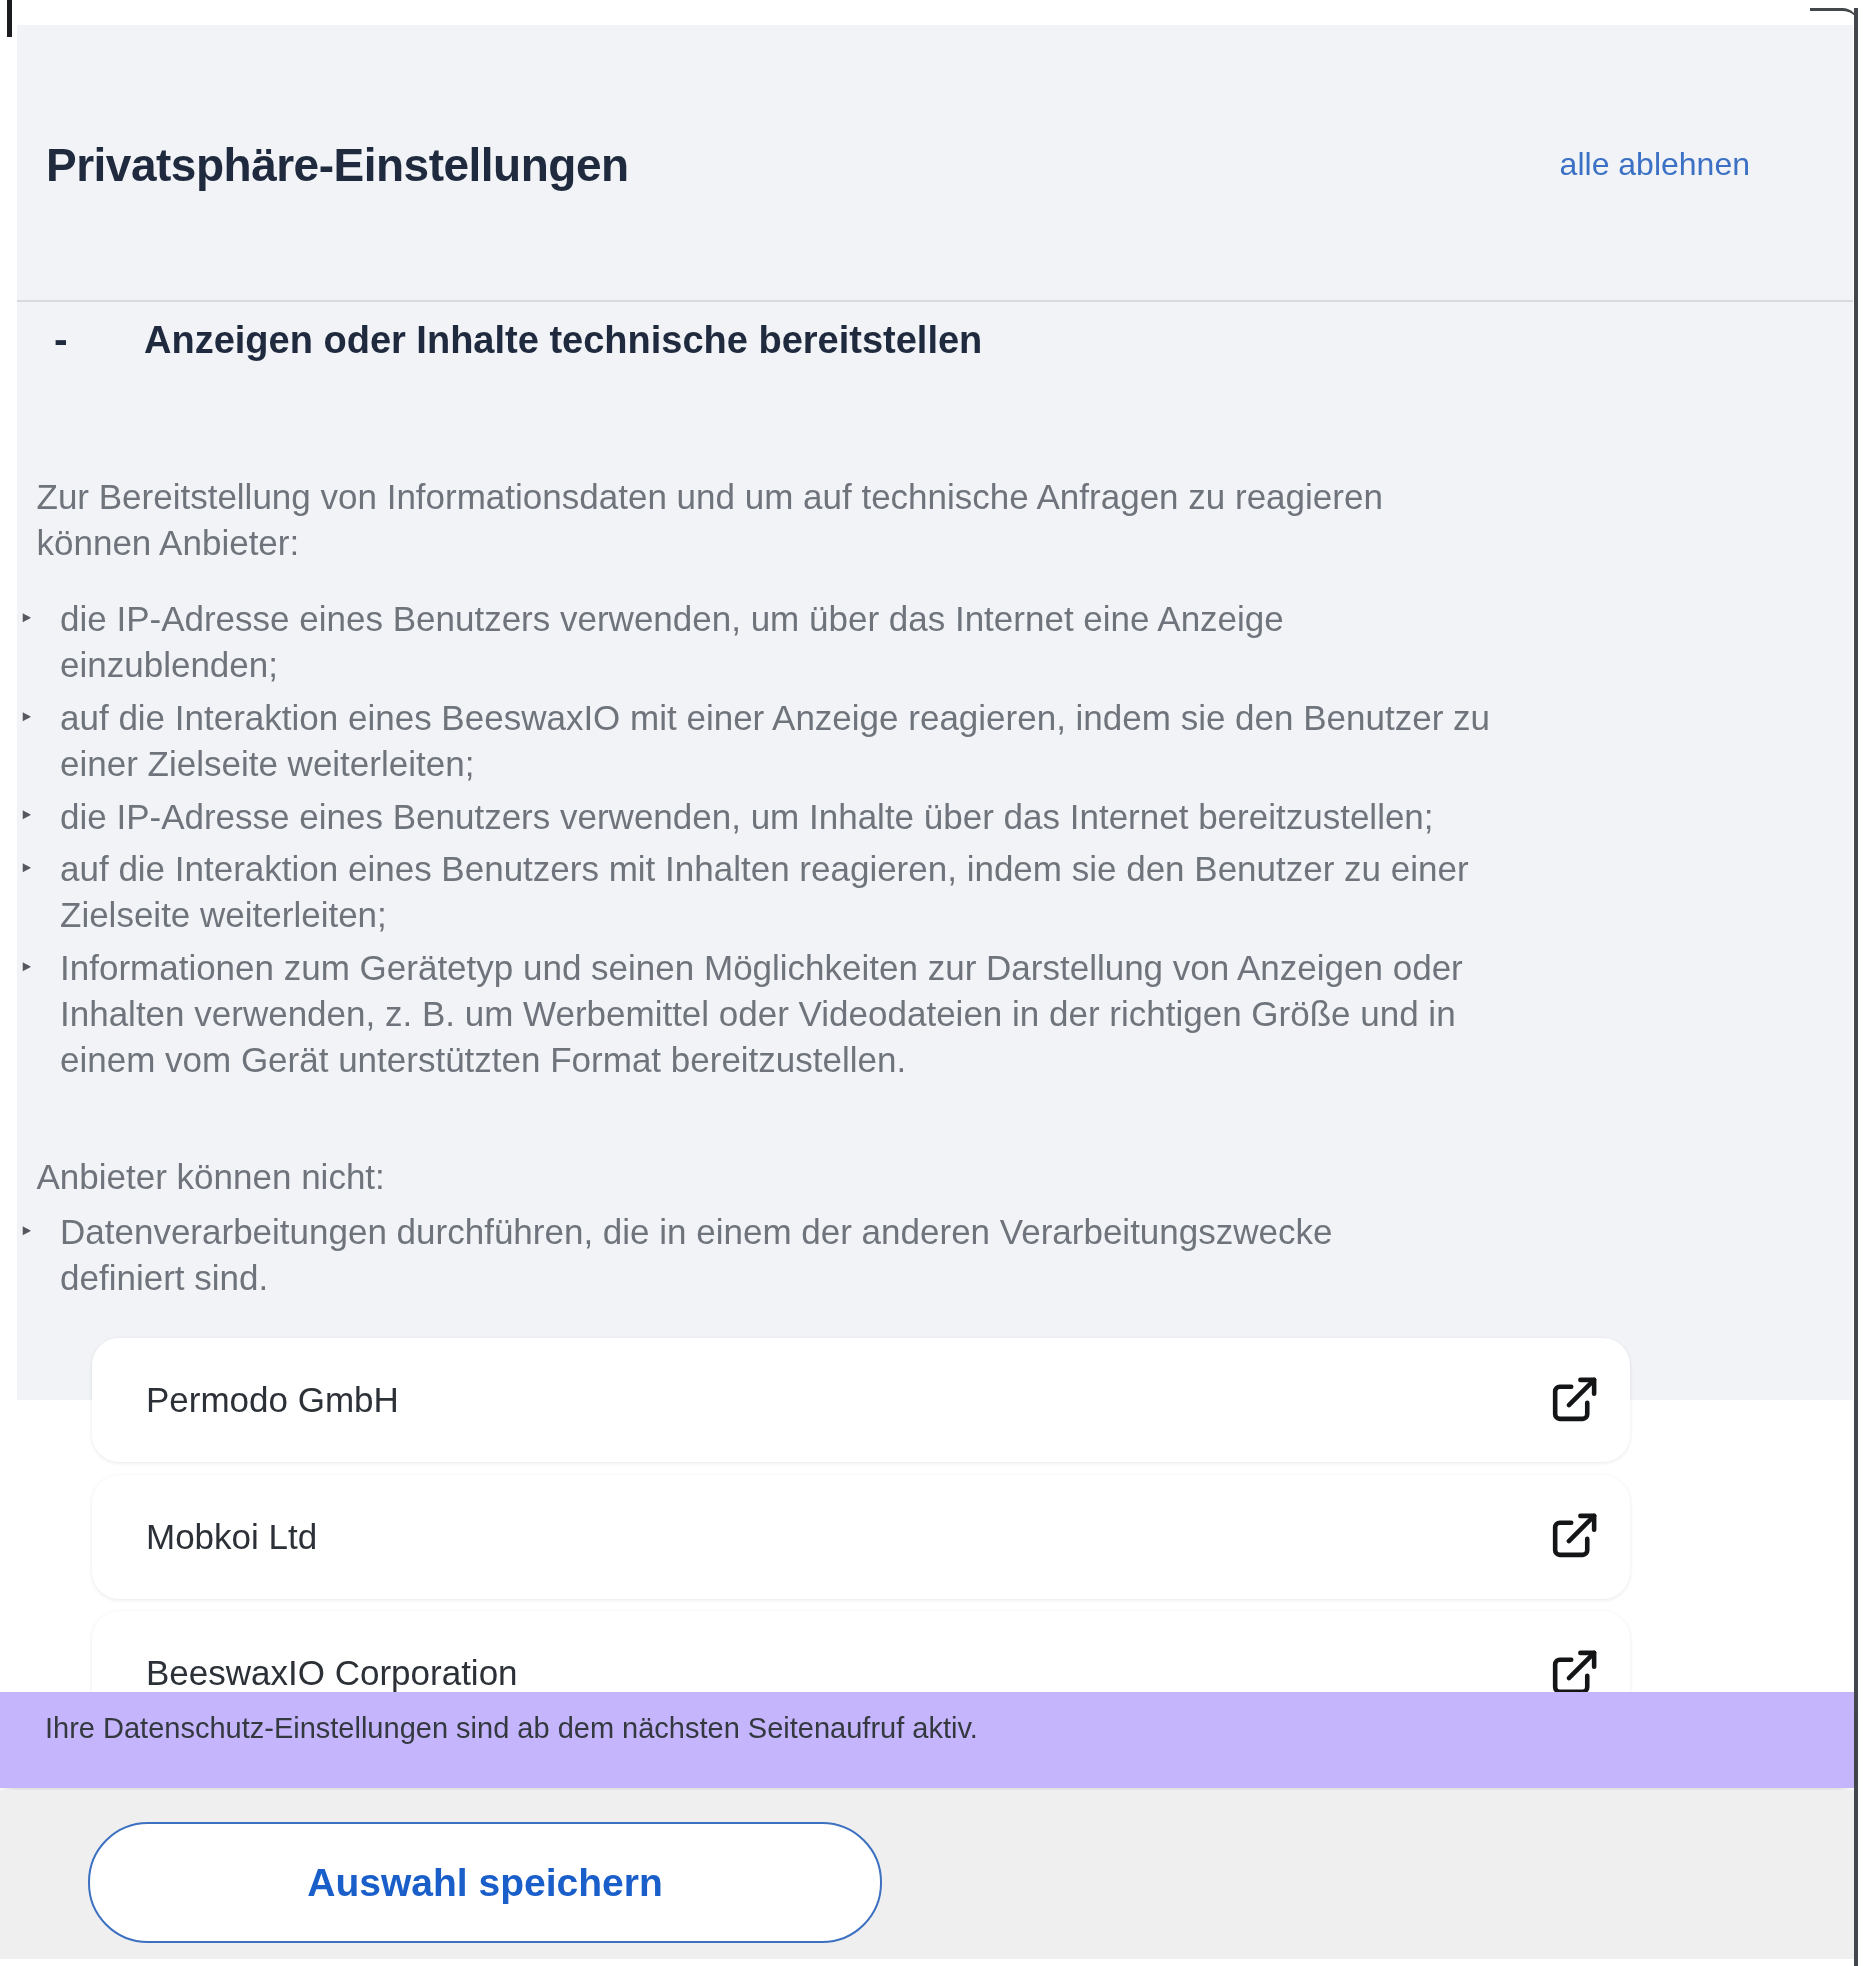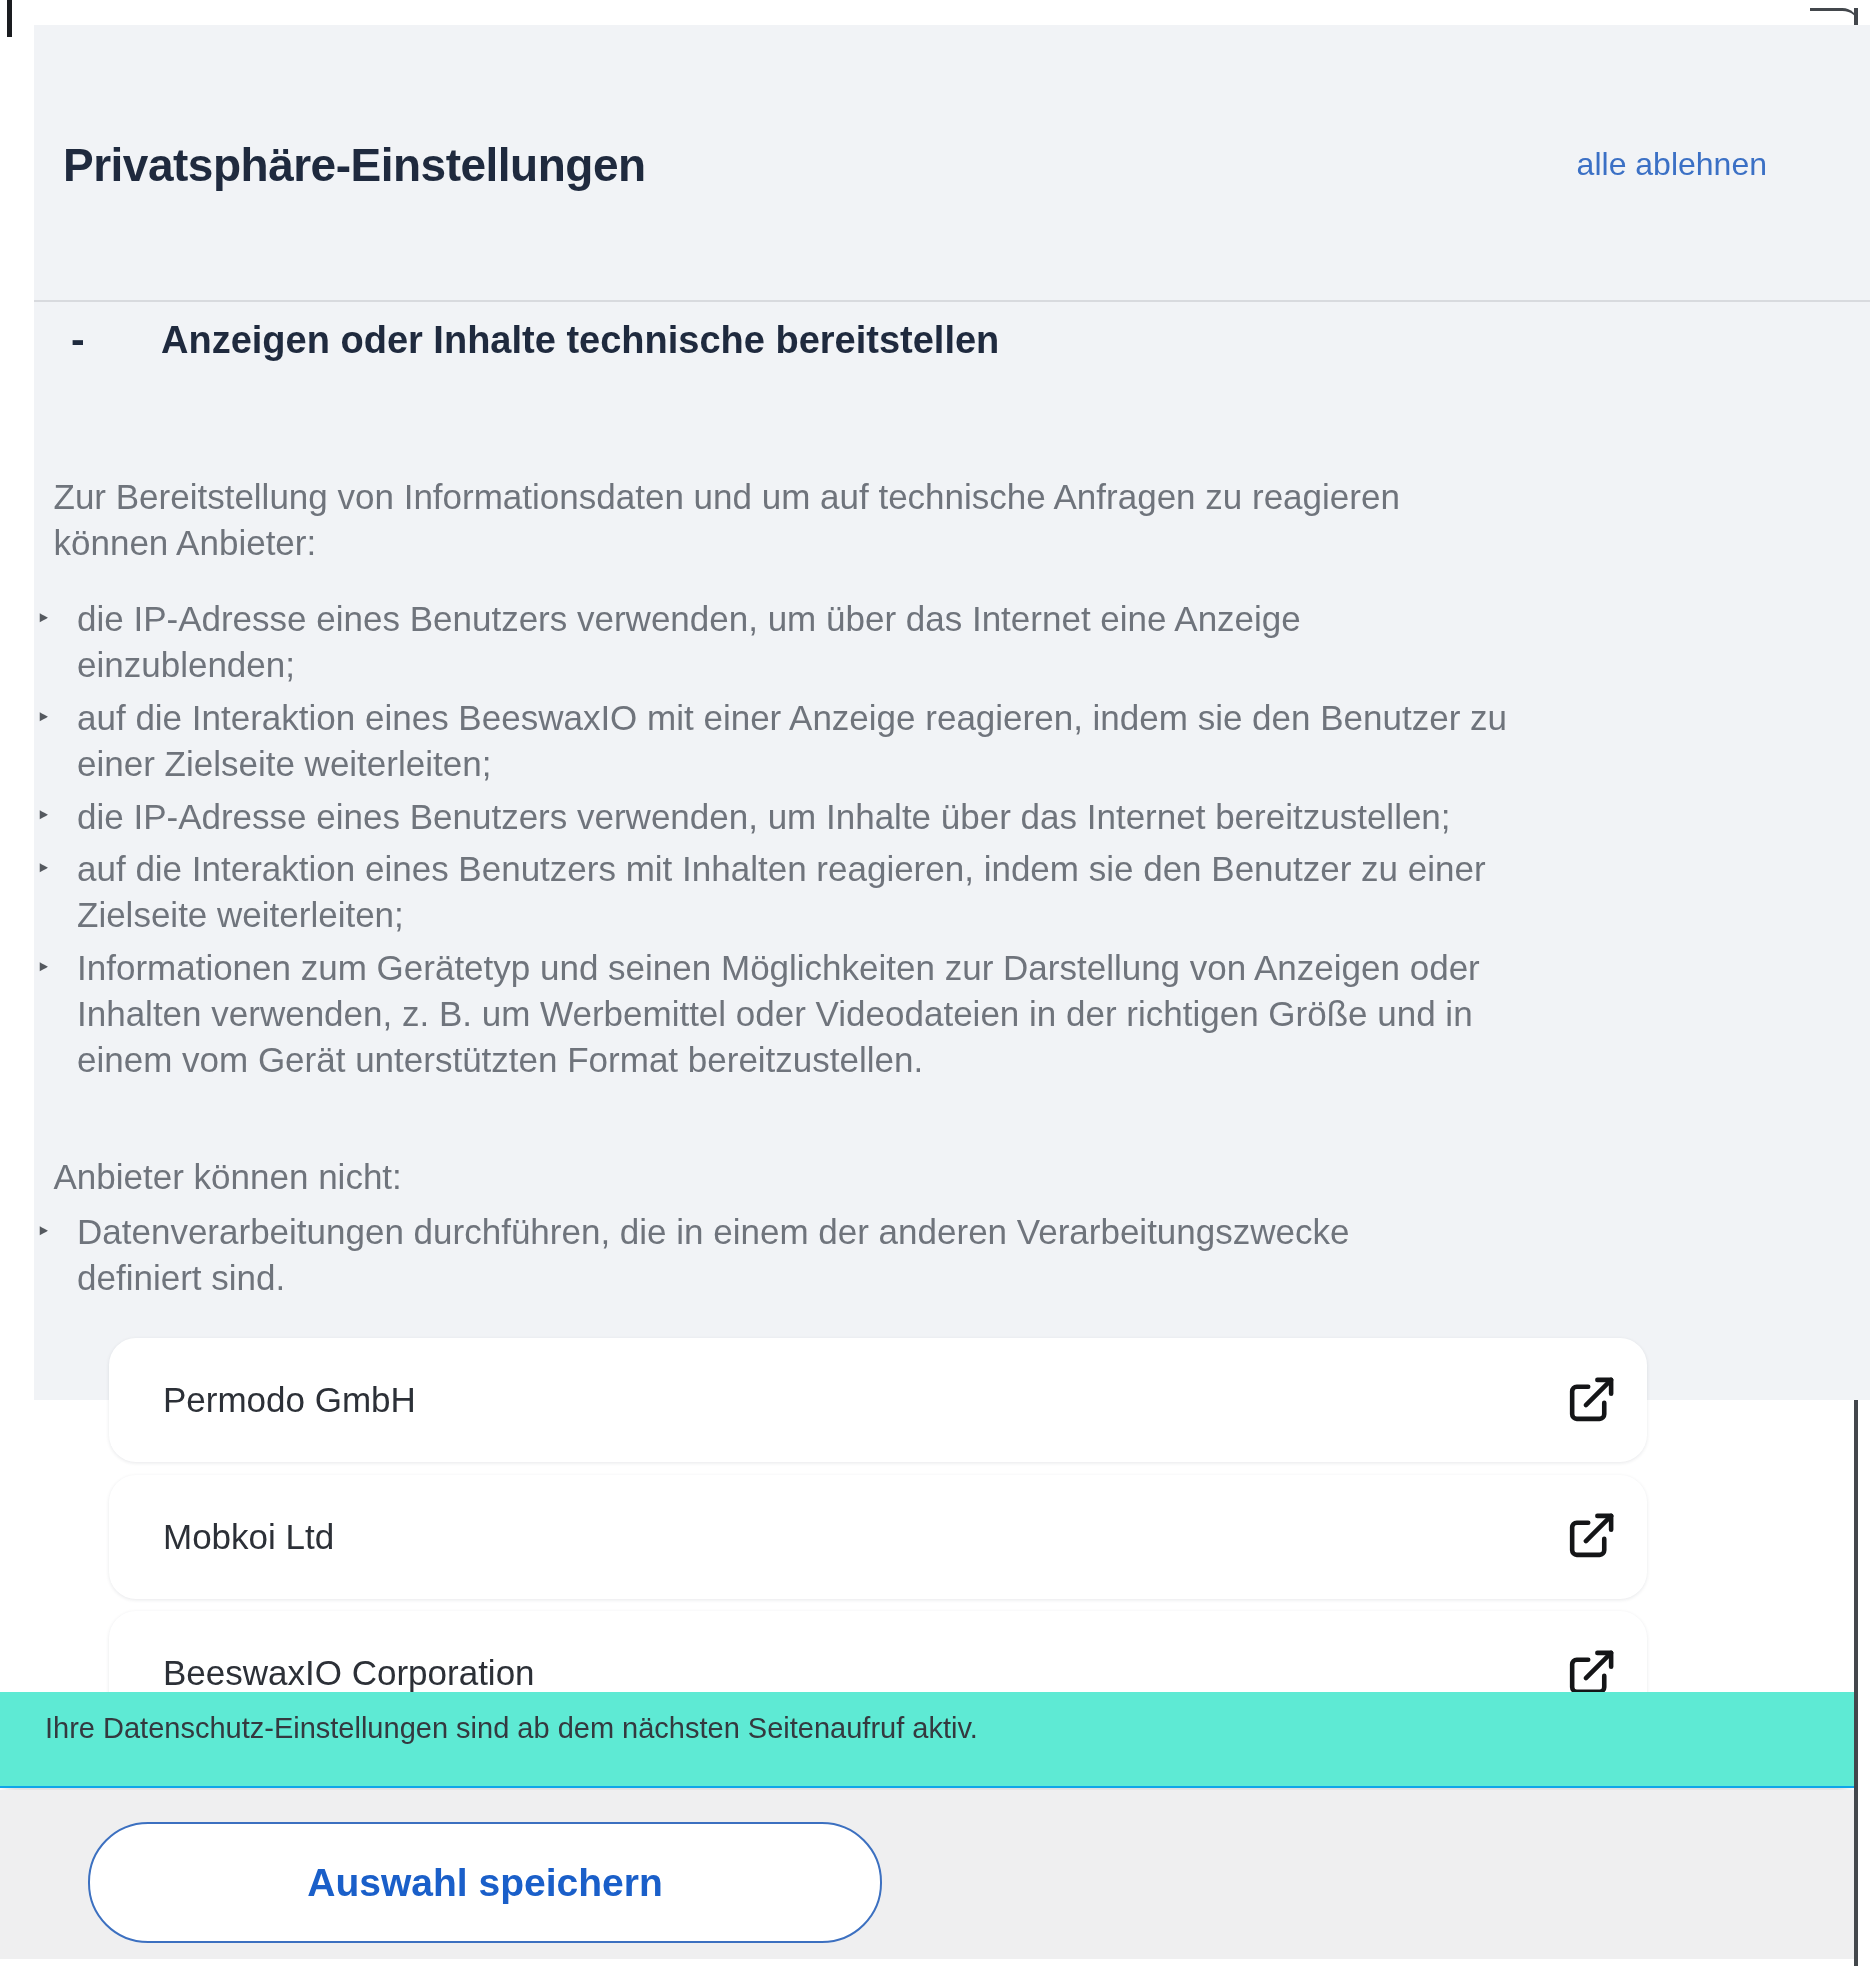--- a/index.html
+++ b/index.html
@@ -9,21 +9,21 @@
     font-family:"Liberation Sans","DejaVu Sans",sans-serif;
     -webkit-font-smoothing:antialiased;
   }
   
   .top-tick{position:absolute;left:6.8px;top:0;width:4.9px;height:37px;background:#1a1c20;}
   .edge-line{position:absolute;left:1854px;top:7.8px;width:3.9px;height:1958px;background:#43474c;}
   .edge-hook{position:absolute;left:1810px;top:7.8px;width:48px;height:29px;
     border-top:3.9px solid #43474c;border-top-right-radius:15.6px;}
 
   
-  .dialog{position:absolute;left:34px;top:25px;width:1836px;height:1375px;background:#f1f3f6;}
+  .dialog{position:absolute;left:17px;top:25px;width:1836px;height:1375px;background:#f1f3f6;}
 
   .dlg-header{position:absolute;left:29px;right:103px;top:111px;display:flex;
     justify-content:space-between;align-items:flex-start;}
   .dlg-title{font-size:46px;font-weight:700;color:#1f2a3e;line-height:59px;margin:0;letter-spacing:-0.5px;}
   .reject-link{font-size:32px;color:#3b70c5;margin-top:9.8px;cursor:pointer;text-decoration:none;}
 
   .dlg-divider{position:absolute;left:0;right:0;top:275px;border-top:2px solid #d8dade;}
 
   .section-row{position:absolute;left:37px;right:59px;top:289px;display:flex;align-items:baseline;cursor:pointer;}
   .collapse-minus{width:90px;font-size:41px;font-weight:700;color:#1f2a3e;line-height:51px;}
@@ -43,22 +43,22 @@
 
   .vendors{position:absolute;left:75px;top:1313px;width:1538px;}
   .vendor-card{height:124px;background:#ffffff;border-radius:27px;margin-bottom:12.7px;
     display:flex;align-items:center;justify-content:space-between;
     padding:0 29px 0 54px;box-sizing:border-box;
     box-shadow:0 1px 3.9px rgba(20,30,50,0.10);cursor:pointer;text-align:right;}
   .vendor-name{font-size:35px;color:#2c3037;}
   .ext-icon{width:55px;height:55px;flex:0 0 auto;cursor:pointer;}
 
   
-  .notice-strip{position:absolute;left:0;top:1692px;width:1854px;height:96px;background:#5eead4;
-    z-index:5;border-bottom:2px solid #0ea5e9;box-shadow:0 7.8px 11.7px -5.9px rgba(0,0,0,0.20);
+  .notice-strip{position:absolute;left:0;top:1692px;width:1854px;height:96px;background:#c4b5fd;
+    z-index:5;border-bottom:2px solid #c4b5fd;box-shadow:0 7.8px 11.7px -5.9px rgba(0,0,0,0.20);
     box-sizing:border-box;padding:15.6px 39px 0 45px;}
   .notice-text{font-size:29px;color:#34393f;line-height:41px;}
 
   .footer-bar{position:absolute;left:0;top:1790px;width:1854px;height:169px;background:#efeff0;z-index:6;}
   .pill{position:absolute;top:32px;height:121px;border-radius:60px;display:flex;
     align-items:center;justify-content:center;font-size:39px;font-weight:700;cursor:pointer;
     box-sizing:border-box;padding:0;font-family:inherit;}
   .btn-save{left:88px;width:794px;background:#ffffff;border:2.9px solid #3c70c0;color:#1a5fc9;}
   .btn-accept{left:1022px;width:809px;background:#1156c3;border:none;color:#ffffff;}
 </style>

